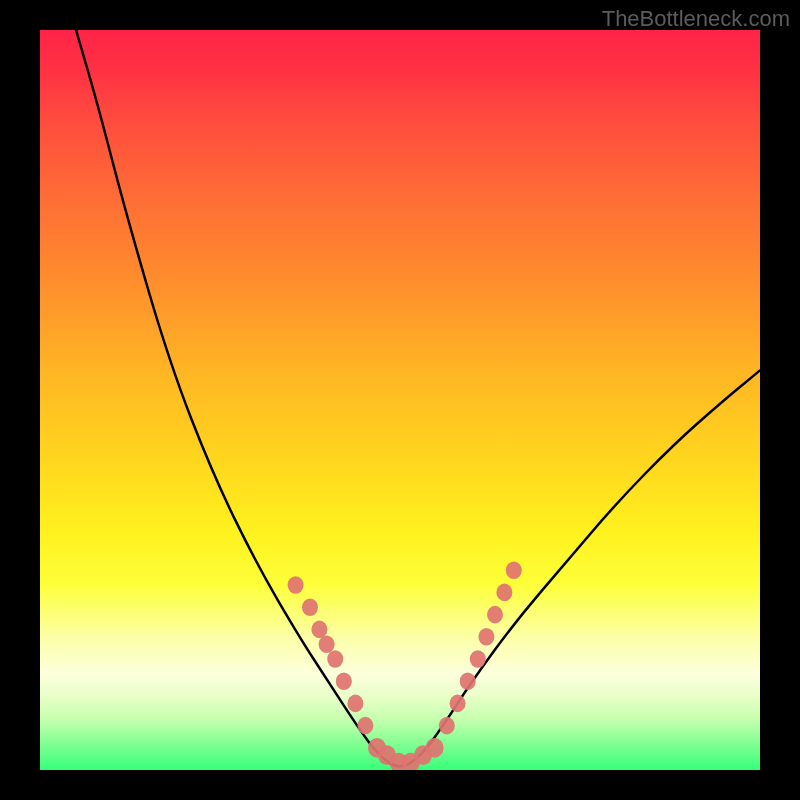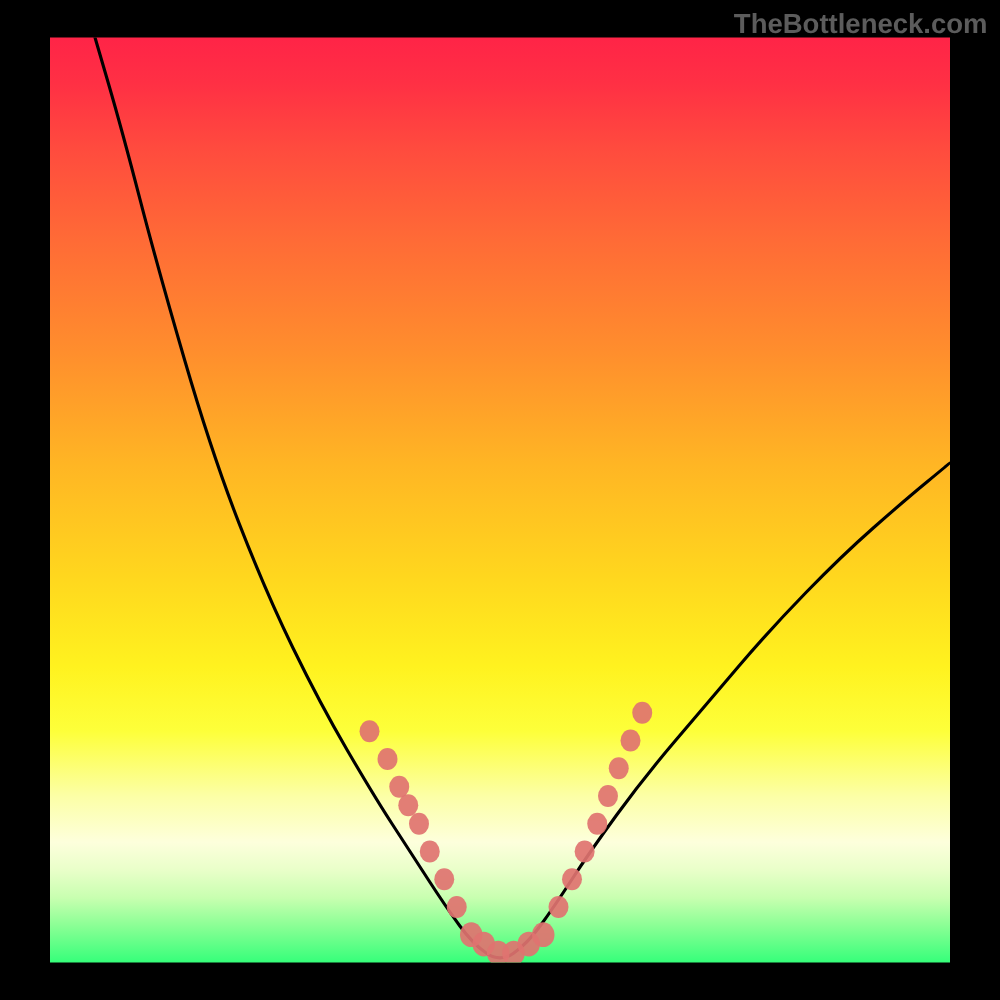--- a/index.html
+++ b/index.html
@@ -14,21 +14,21 @@
     height: 800px;
     background: #000;
     position: relative;
   }
   .watermark {
     position: absolute;
     top: 6px;
     right: 10px;
     font-family: Arial, Helvetica, sans-serif;
     font-size: 22px;
-    font-weight: bold;
+    font-weight: normal;
     color: #5c5c5c;
     z-index: 5;
   }
   .plot {
     position: absolute;
     left: 40px;
     top: 30px;
     width: 720px;
     height: 740px;
   }

